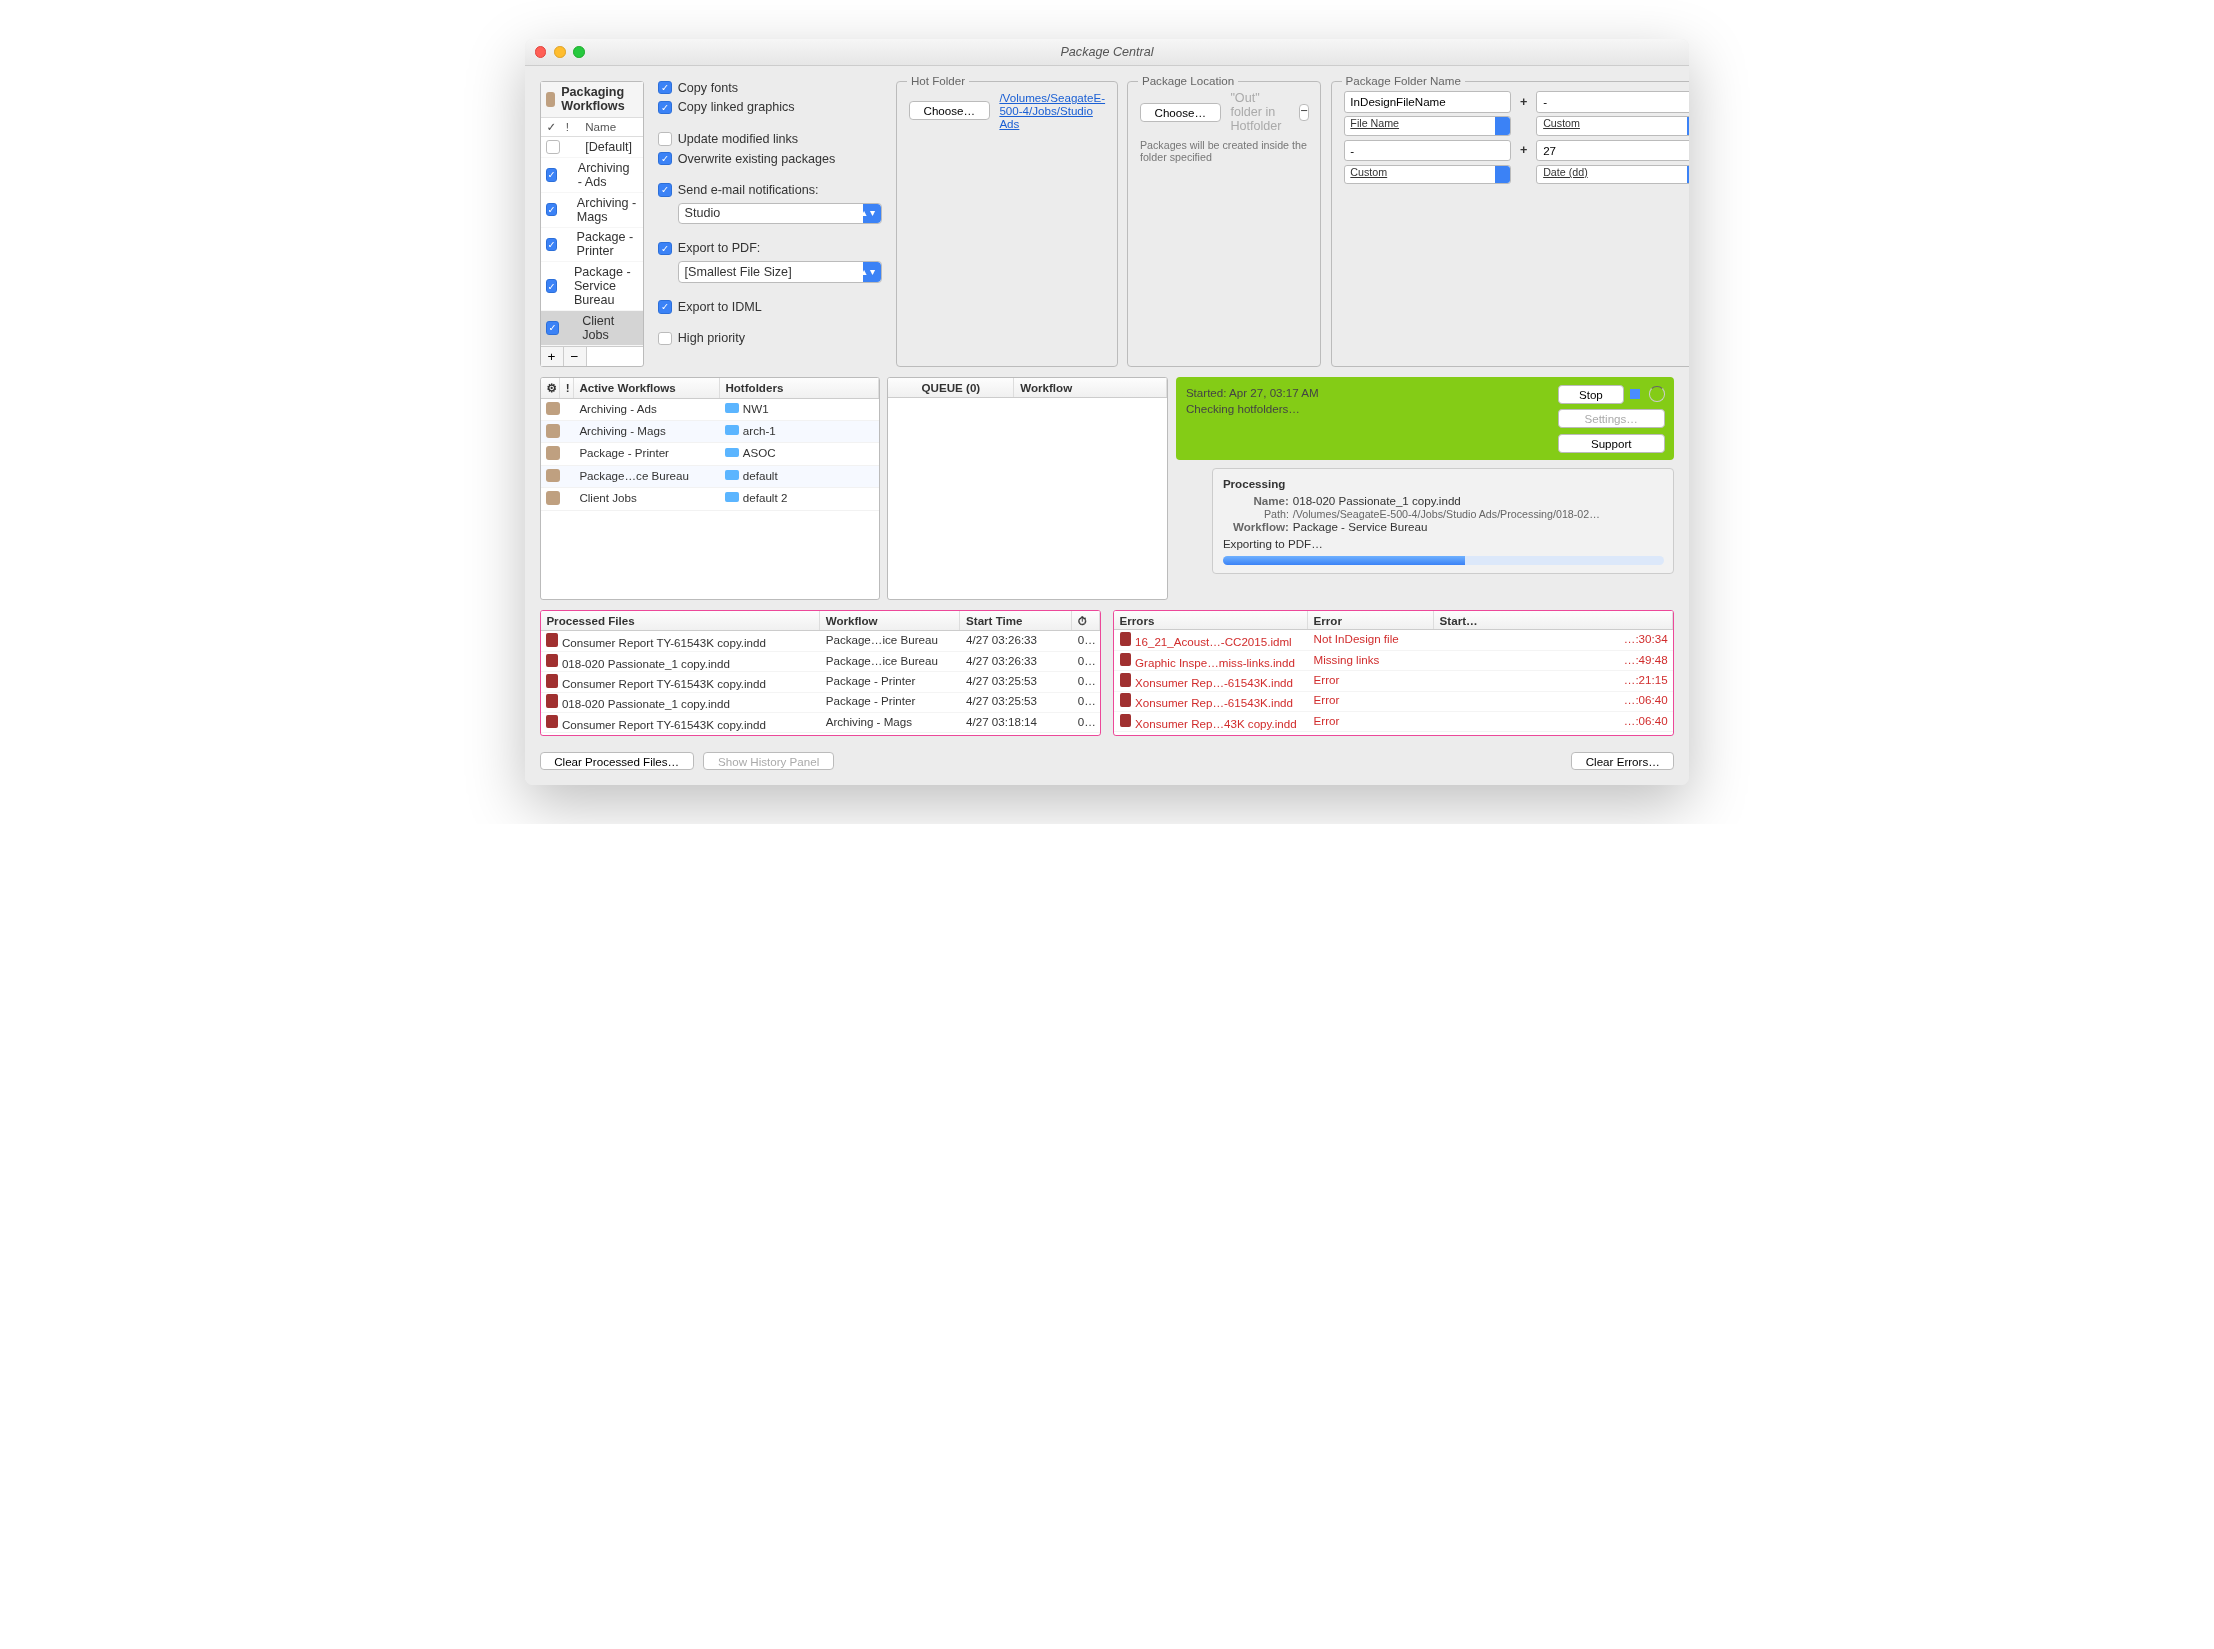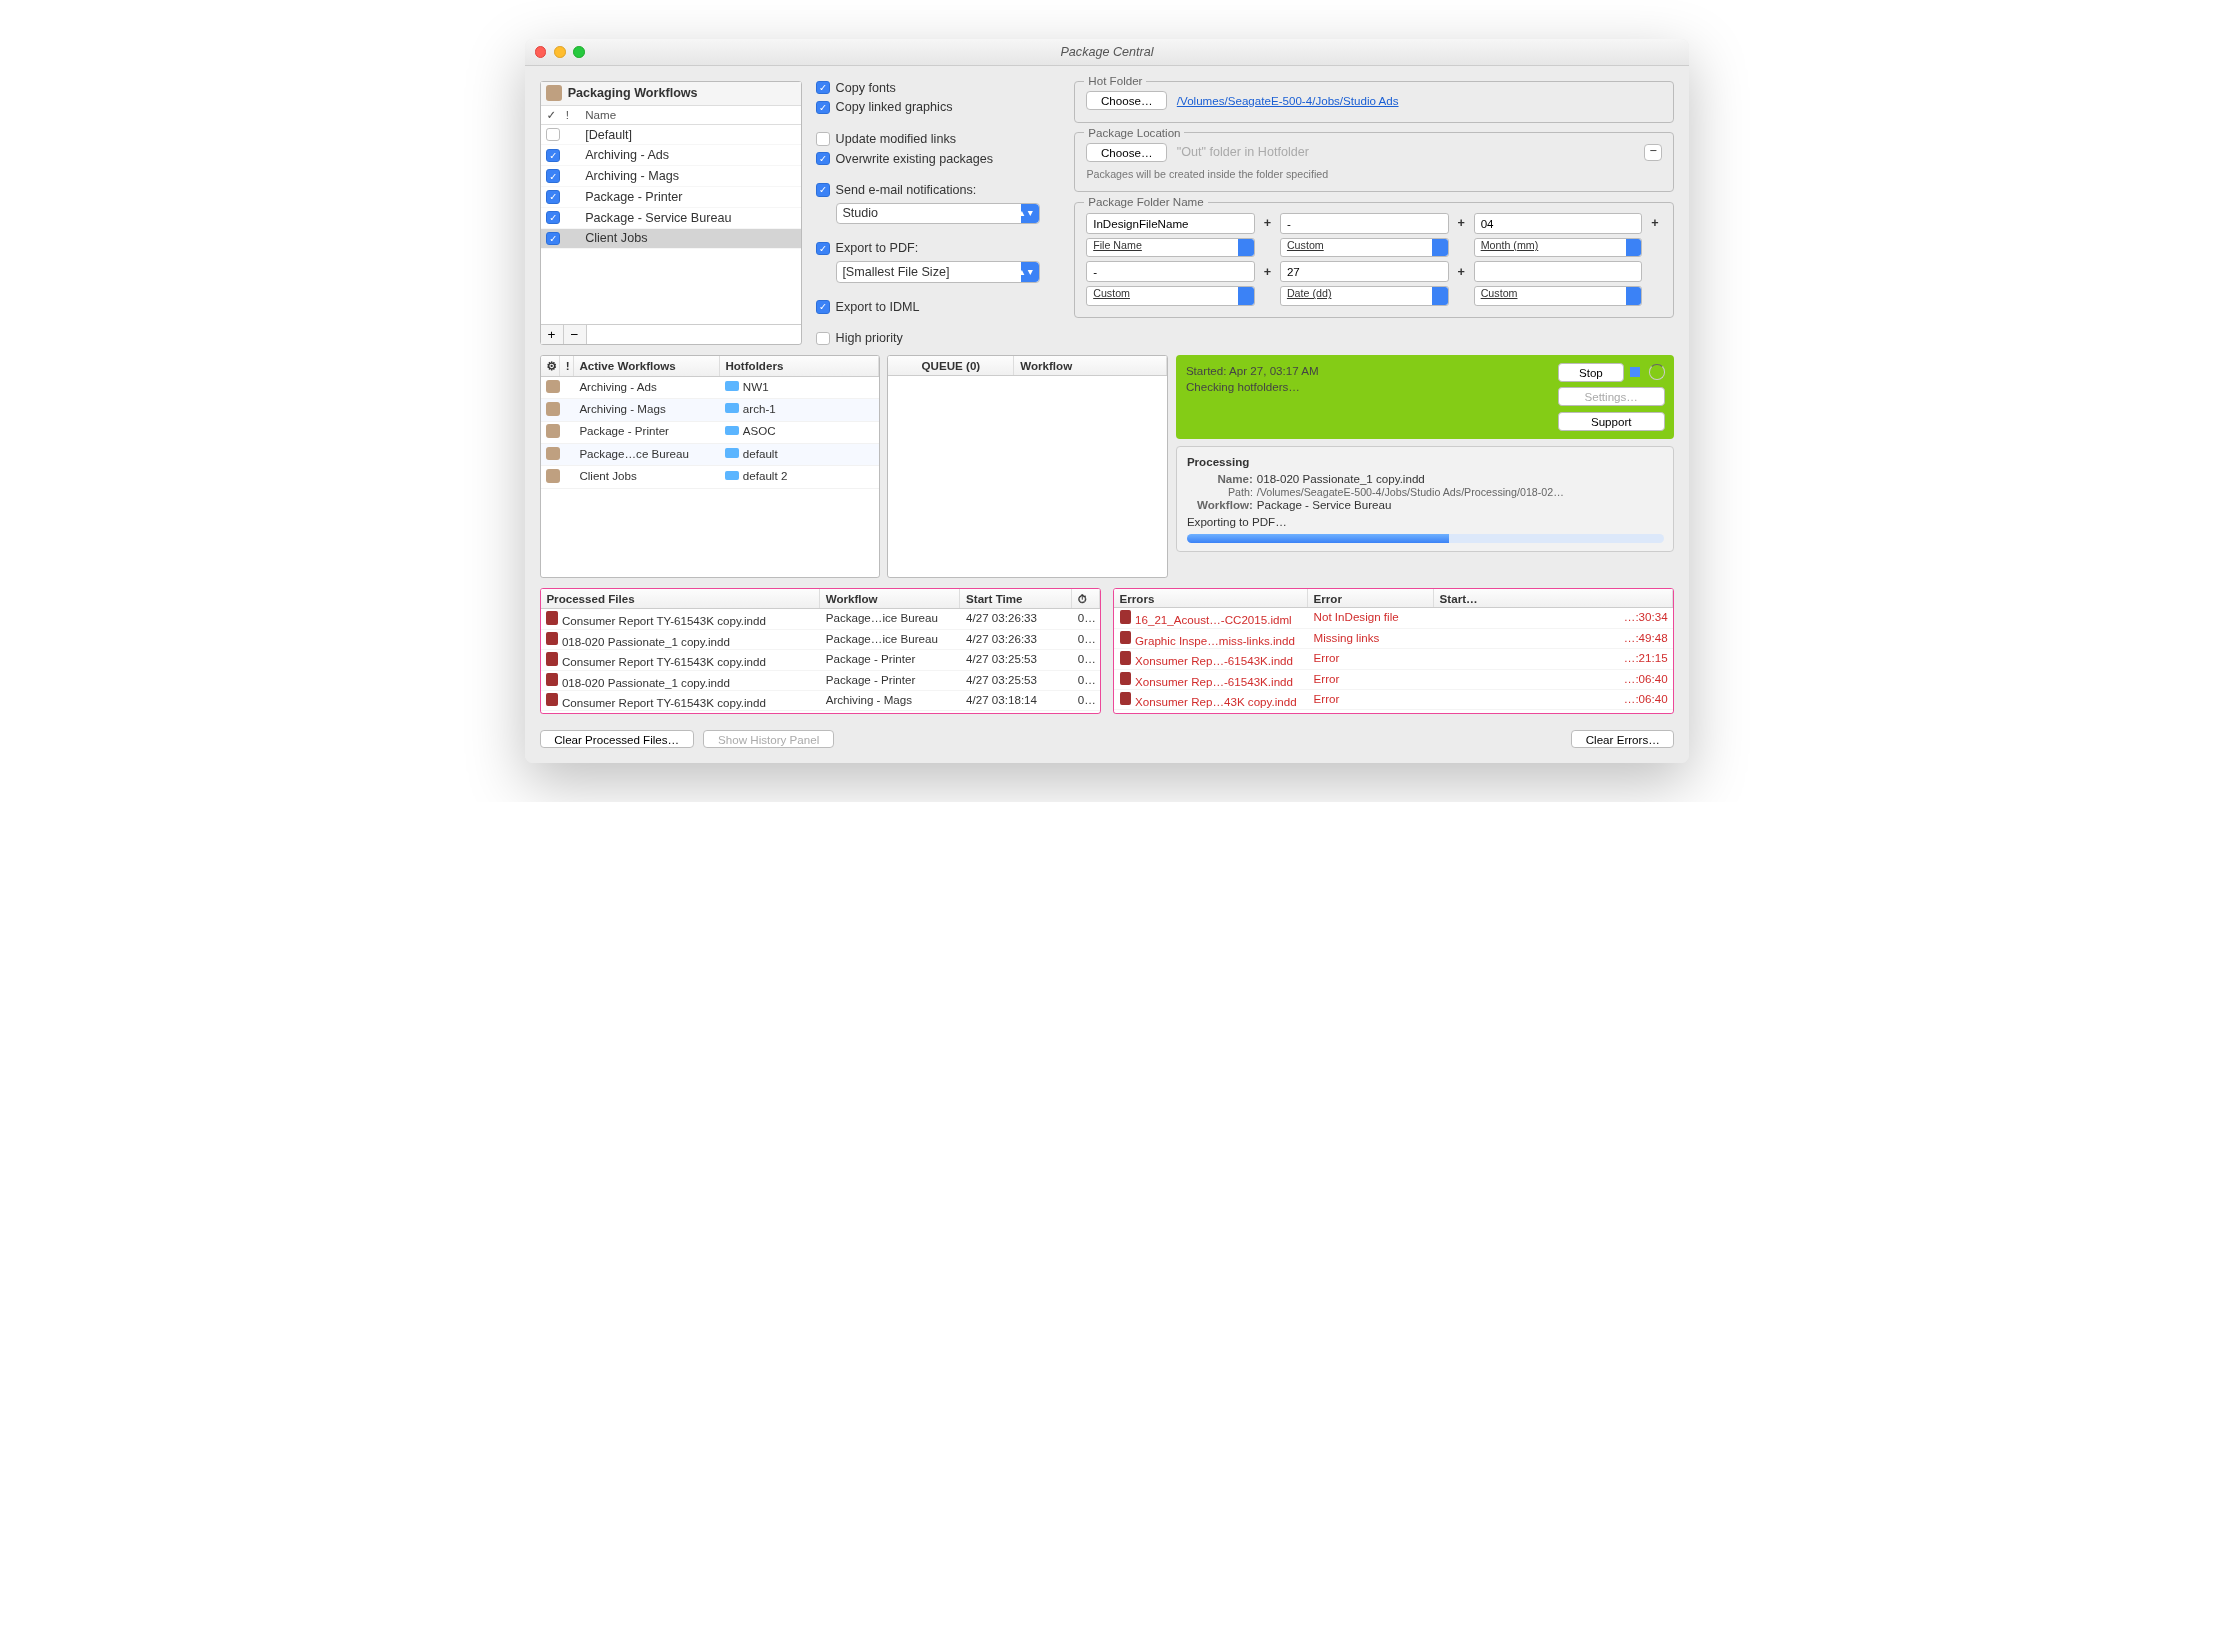--- a/index.html
+++ b/index.html
@@ -26,21 +26,21 @@
 .chk { width: 13.6px; height: 13.6px; border-radius: 2.9px; border: 1px solid #bbb; background: #fff; display: inline-flex; align-items: center; justify-content: center; font-size: 9.7px; color: #fff; }
 .chk.on { background: #3b82f6; border-color: #2c6fd9; }
 .wf-row .spacer { width: 13.6px; }
 .wf-foot { border-top: 1px solid #ccc; display: flex; }
 .wf-foot button { width: 23px; height: 19.4px; background: #f5f5f5; border: none; border-right: 1px solid #ccc; font-size: 13.6px; line-height: 1; }
 .opts { width: 243px; display: flex; flex-direction: column; gap: 5.8px; }
 .optrow { display: flex; align-items: center; gap: 5.8px; }
 .select { width: 204px; height: 21.3px; background: #fff; border: 1px solid #bbb; border-radius: 3.9px; margin-left: 19.4px; display: flex; align-items: center; padding: 0 5.8px; position: relative; }
 .select::after { content:""; position:absolute; right:0; top:0; width:17.5px; height:100%; background:#3b82f6; border-radius:0 3.9px 3.9px 0; }
 .select-arrow { position:absolute; right:3.9px; color:#fff; font-size:8.7px; z-index:1; }
-.right-col { flex: 1; display: flex; flex-direction: column; gap: 9.7px; }
+.right-col { flex: 1; display: flex; flex-direction: row; gap: 9.7px; }
 .fieldset { border: 1px solid #bbb; border-radius: 3.9px; padding: 9.7px 11.6px 11.6px 11.6px; position: relative; }
 .legend { position: absolute; top: -7.8px; left: 9.7px; background: #ececec; padding: 0 3.9px; font-size: 11.6px; color: #666; }
 .btn { background: #fff; border: 1px solid #bbb; border-radius: 3.9px; padding: 1.9px 13.6px; font-size: 11.6px; }
 .link { color: #1a5fd4; text-decoration: underline; font-size: 11.6px; }
 .row { display: flex; align-items: center; gap: 9.7px; }
 .hint { font-size: 10.7px; color: #777; margin-top: 5.8px; }
 .minus-btn { width: 17.5px; height: 17.5px; border: 1px solid #bbb; border-radius: 3.9px; background: #fff; text-align: center; line-height: 13.6px; margin-left: auto; }
 .pfn-grid { display: grid; grid-template-columns: 1fr 13.6px 1fr 13.6px 1fr 13.6px; gap: 3.9px 5.8px; align-items: center; }
 .txt { height: 21.3px; background: #fff; border: 1px solid #bbb; border-radius: 2.9px; padding: 0 5.8px; font-size: 11.6px; }
 .mini-select { height: 19.4px; background: #fff; border: 1px solid #bbb; border-radius: 2.9px; padding: 0 5.8px; font-size: 10.7px; position: relative; display: flex; align-items: flex-start; text-decoration: underline; }
@@ -60,21 +60,21 @@
 .tbl-row > div { padding: 2.9px 5.8px; overflow: hidden; text-overflow: ellipsis; white-space: nowrap; }
 .folder-icon { width: 13.6px; height: 9.7px; background: #5bb5ff; border-radius: 1.9px; display:inline-block; margin-right:3.9px; }
 .wf-icon-sm { width:13.6px; height:13.6px; background:#bfa080; border-radius:2.9px; display:inline-block; margin-right:3.9px; }
 
 .status-box { display:flex; flex-direction:column; gap:7.8px; }
 .status-top { background: #84cc16; border-radius:3.9px; padding:7.8px 9.7px; display:flex; gap:9.7px; align-items:flex-start; }
 .status-text { flex:1; font-size:11.6px; color:#444; line-height:1.4; }
 .status-btns { display:flex; flex-direction:column; gap:5.8px; align-items:stretch; width:107px; }
 .status-btns .btn { width:100%; text-align:center; }
 .spinner { width:15.5px; height:15.5px; border:1.9px solid #ccc; border-top-color:#666; border-radius:50%; display:inline-block; margin-left:3.9px; }
-.processing { background:#f2f2f2; border:1px solid #ccc; border-radius:3.9px; padding:7.8px 9.7px; font-size:11.6px; }
+.processing { background:#f2f2f2; border:1px solid #ccc; border-radius:3.9px; padding:7.8px 9.7px; font-size:11.6px;margin-left:36px; }
 .processing .lbl { color:#666; display:inline-block; width:66px; text-align:right; margin-right:3.9px; }
 .progress { height:9.7px; background:#dce8fa; border-radius:4.9px; margin-top:5.8px; position:relative; overflow:hidden; }
 .progress-bar { height:100%; background:linear-gradient(#6fb1ff,#3b82f6); width:55%; }
 
 .bottomrow { display:flex; gap:11.6px; margin-top:9.7px; }
 .proc, .errs { flex:1; background:#fff; border:1px solid #ec4899; border-radius:2.9px; height:126px; display:flex; flex-direction:column; overflow:hidden; }
 .bt-head { display:flex; background:linear-gradient(#fdfdfd,#f0f0f0); border-bottom:1px solid #ccc; font-weight:600; font-size:11.6px; }
 .bt-head > div { padding:2.9px 5.8px; border-right:1px solid #ddd; }
 .bt-body { flex:1; overflow:auto; }
 .bt-row { display:flex; font-size:11.6px; border-bottom:1px solid #f4f4f4; }

